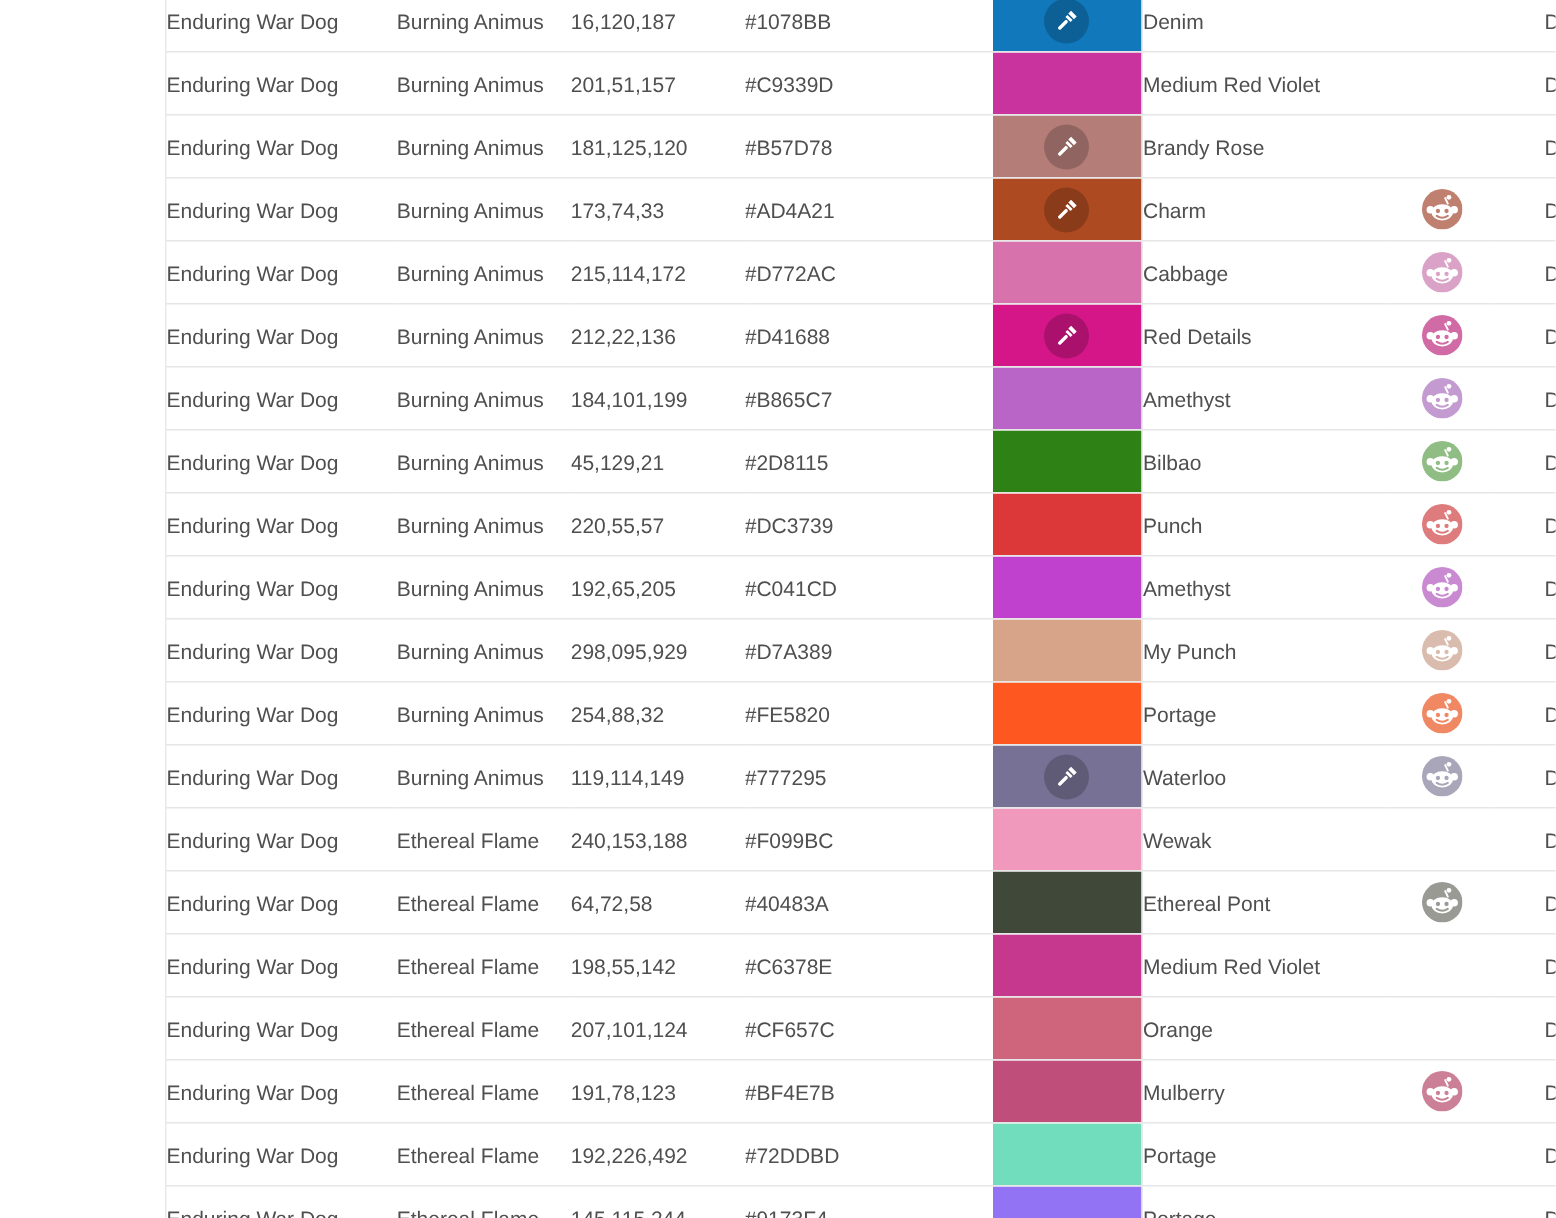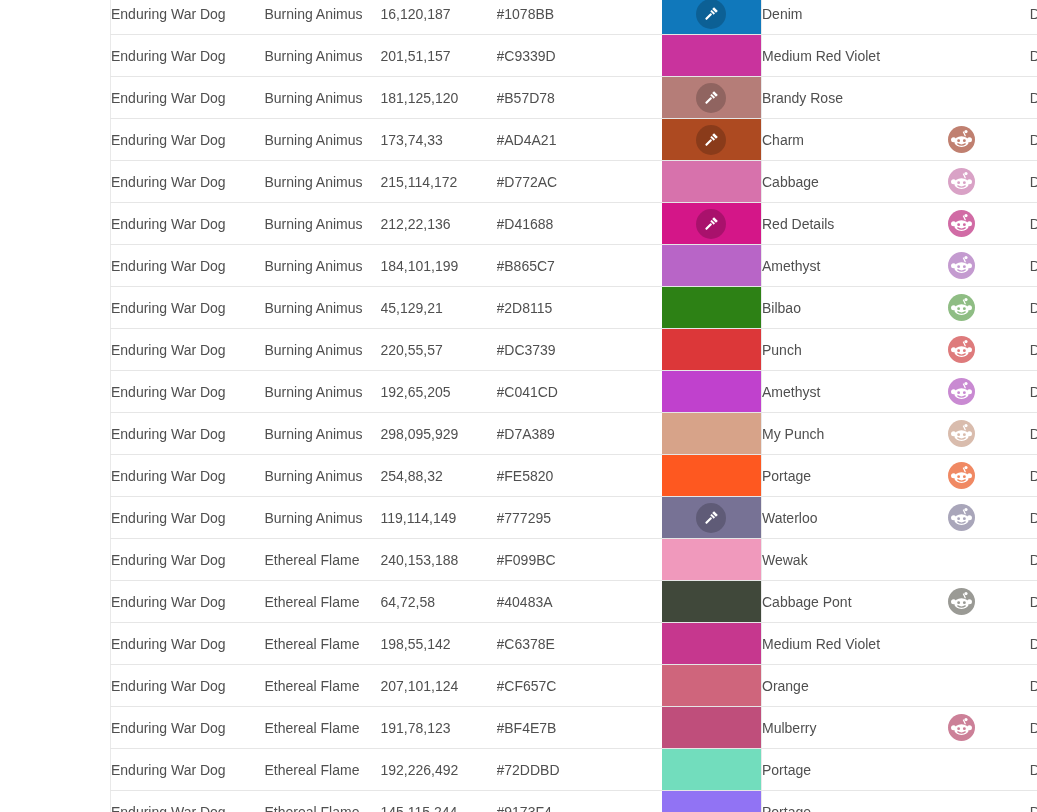--- a/index.html
+++ b/index.html
@@ -488,21 +488,21 @@
             <td class="cell-details"><a class="details-link" href="#">Details</a></td>
           </tr>
           <tr>
             <td class="cell-name">Enduring War Dog</td>
             <td class="cell-group">Ethereal Flame</td>
             <td class="cell-rgb">64,72,58</td>
             <td class="cell-hex">#40483A</td>
             <td class="cell-swatch">
               <span class="swatch" style="background-color: rgb(64, 72, 58);"></span>
             </td>
-            <td class="cell-cname">Cabbage Pont</td>
+            <td class="cell-cname">Ethereal Pont</td>
             <td class="cell-badge"><span class="badge">
                 <svg width="27" height="27" viewBox="0 0 32 32" aria-hidden="true">
                   <circle cx="16" cy="16" r="16" fill="#9A9A95"></circle>
                   <g fill="none" stroke="#ffffff" stroke-width="1.5">
                     <path d="M18.3 7.2 L20.4 11.6" stroke-linecap="round"></path>
                     <circle cx="21.3" cy="6.6" r="1.9" fill="#ffffff" stroke="none"></circle>
                   </g>
                   <ellipse cx="16" cy="18.4" rx="8.6" ry="6.4" fill="#ffffff"></ellipse>
                   <circle cx="6.6" cy="16.4" r="3.0" fill="#ffffff"></circle>
                   <circle cx="25.4" cy="16.4" r="3.0" fill="#ffffff"></circle>

